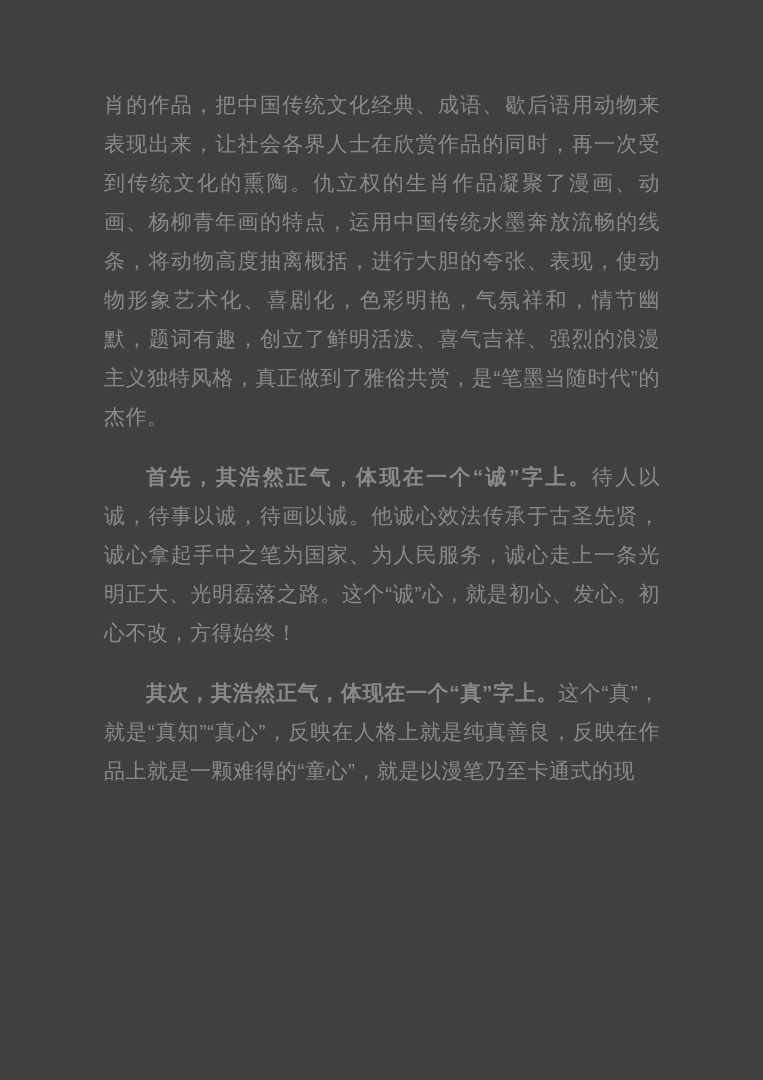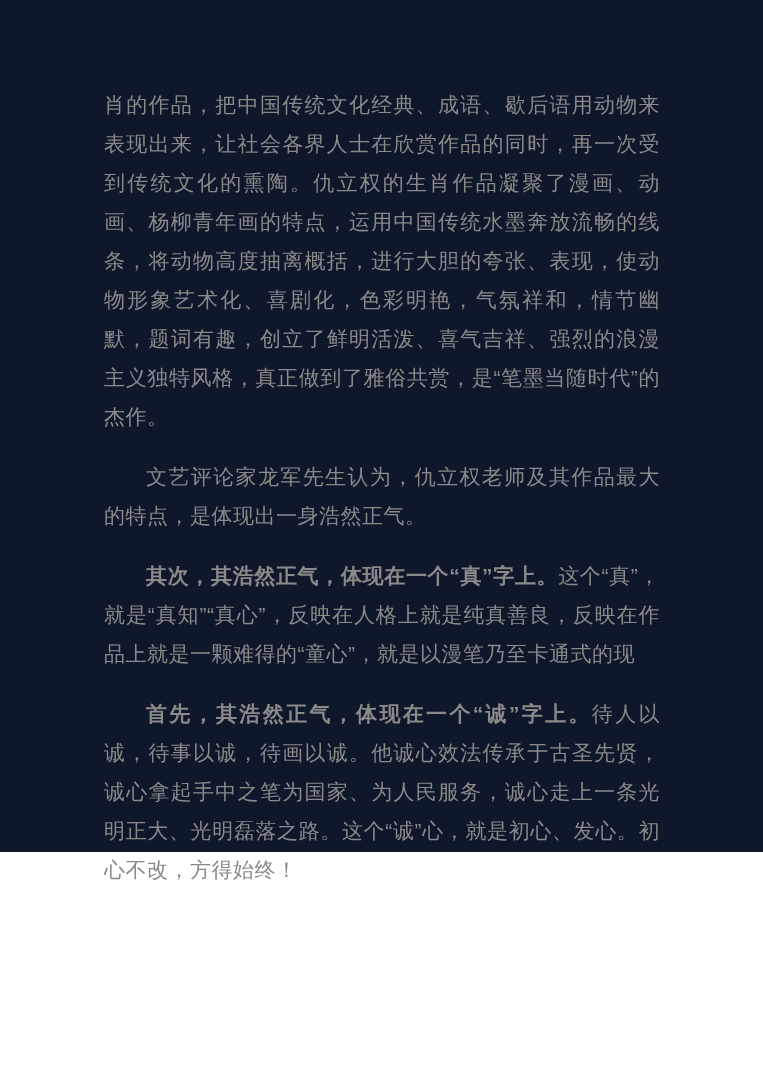--- a/index.html
+++ b/index.html
@@ -12,22 +12,22 @@
     background: #ffffff;
     position: relative;
     overflow: hidden;
     font-family: "Liberation Sans", sans-serif;
   }
   .doc-page {
     position: absolute;
     left: 0;
     top: 0;
     width: 763px;
-    height: 852px;
-    background: #0f172a;
+    height: 1080px;
+    background: #404040;
   }
   .doc-body {
     position: absolute;
     left: 104px;
     top: 85px;
     width: 556px;
     color: #8a8a8a;
     font-size: 21px;
     line-height: 39px;
     text-align: justify;
@@ -42,17 +42,16 @@
   .run.bold {
     font-weight: bold;
   }
 </style>
 </head>
 <body>
 
 <div class="doc-page">
   <div class="doc-body">
       <p class="para"><span class="run">肖的作品，把中国传统文化经典、成语、歇后语用动物来表现出来，让社会各界人士在欣赏作品的同时，再一次受到传统文化的熏陶。仇立权的生肖作品凝聚了漫画、动画、杨柳青年画的特点，运用中国传统水墨奔放流畅的线条，将动物高度抽离概括，进行大胆的夸张、表现，使动物形象艺术化、喜剧化，色彩明艳，气氛祥和，情节幽默，题词有趣，创立了鲜明活泼、喜气吉祥、强烈的浪漫主义独特风格，真正做到了雅俗共赏，是“笔墨当随时代”的杰作。</span></p>
-      <p class="para indent"><span class="run">文艺评论家龙军先生认为，仇立权老师及其作品最大的特点，是体现出一身浩然正气。</span></p>
+      <p class="para indent"><span class="run bold">首先，其浩然正气，体现在一个“诚”字上。</span><span class="run">待人以诚，待事以诚，待画以诚。他诚心效法传承于古圣先贤，诚心拿起手中之笔为国家、为人民服务，诚心走上一条光明正大、光明磊落之路。这个“诚”心，就是初心、发心。初心不改，方得始终！</span></p>
       <p class="para indent"><span class="run bold">其次，其浩然正气，体现在一个“真”字上。</span><span class="run">这个“真”，就是“真知”“真心”，反映在人格上就是纯真善良，反映在作品上就是一颗难得的“童心”，就是以漫笔乃至卡通式的现</span></p>
-      <p class="para indent"><span class="run bold">首先，其浩然正气，体现在一个“诚”字上。</span><span class="run">待人以诚，待事以诚，待画以诚。他诚心效法传承于古圣先贤，诚心拿起手中之笔为国家、为人民服务，诚心走上一条光明正大、光明磊落之路。这个“诚”心，就是初心、发心。初心不改，方得始终！</span></p>
     </div>
 </div>
 
 </body></html>

